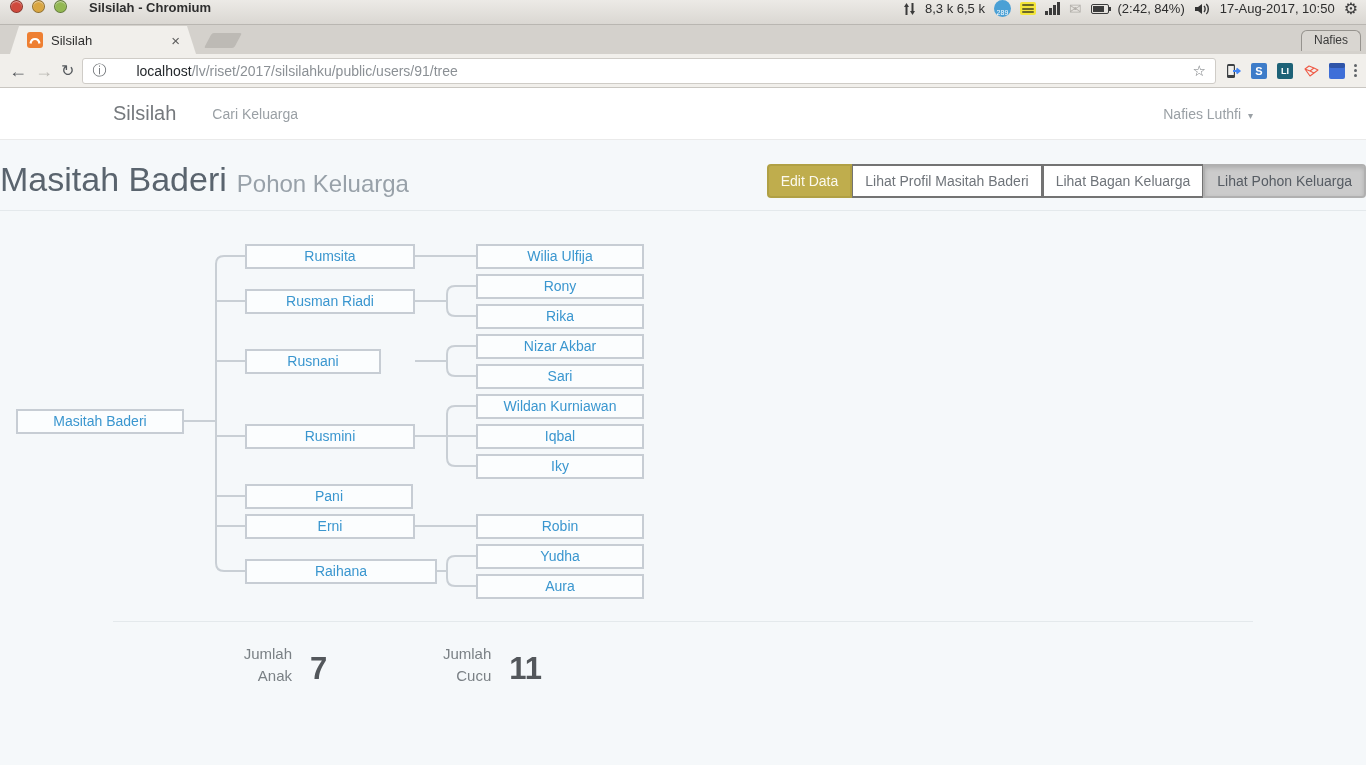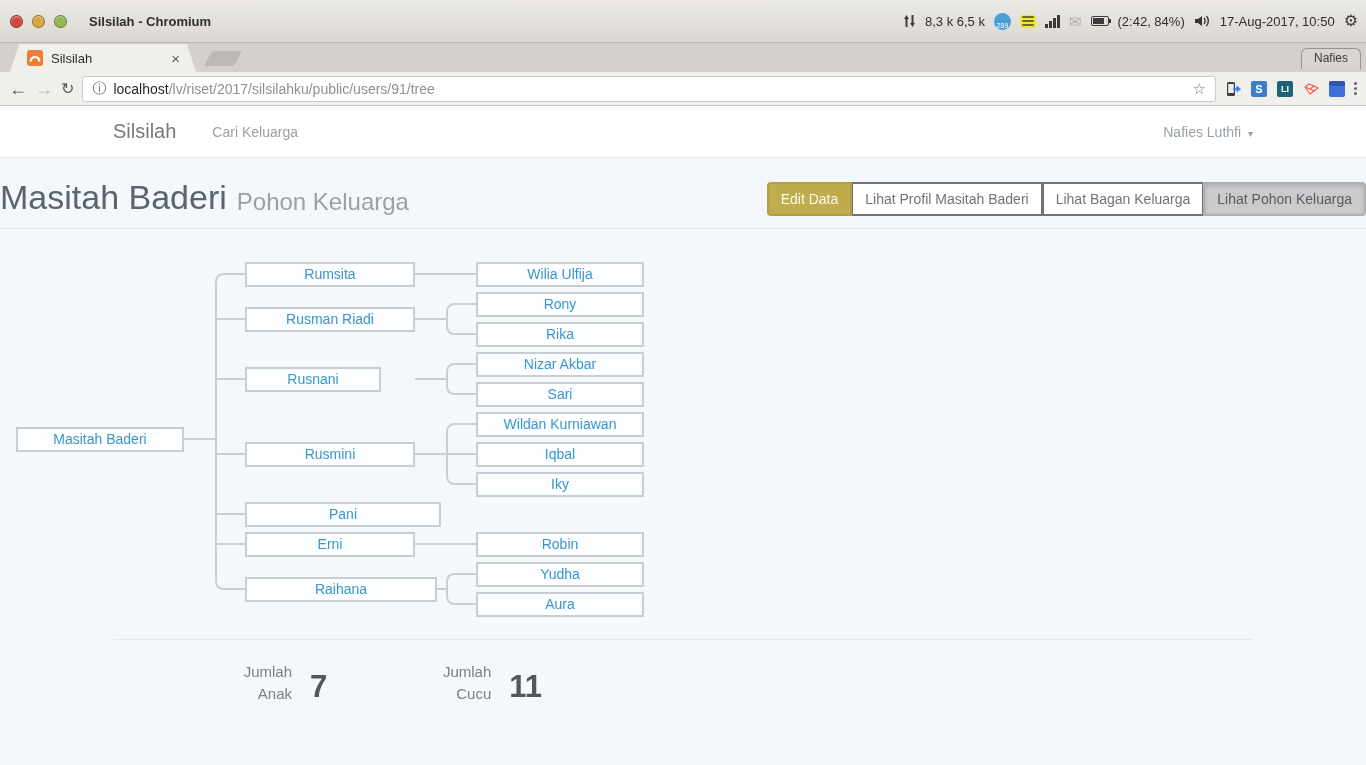--- a/index.html
+++ b/index.html
@@ -1,21 +1,21 @@
 <!DOCTYPE html>
 <html><head>
 <meta charset="utf-8">
 <style>
   * { box-sizing: border-box; margin: 0; padding: 0; }
   html,body { width:1366px; height:765px; overflow:hidden; }
   body { font-family:"Liberation Sans", sans-serif; background:#f5f8fa; }
 
   
-  #panel { height:43px; background:linear-gradient(#eceae6,#dad7d2); border-bottom:1px solid #b9b6b1;
-           display:flex; align-items:center; font-size:13px; color:#2e2e2e; }
+  #panel { height:25px; background:linear-gradient(#eceae6,#dad7d2); border-bottom:1px solid #b9b6b1;
+           display:flex; align-items:flex-start; font-size:13px; color:#2e2e2e; }
   .traffic { display:flex; gap:9px; margin-left:10px; }
   .light { width:13px; height:13px; border-radius:50%; border:1px solid rgba(0,0,0,.35);
            box-shadow:inset 0 1px 1px rgba(255,255,255,.5); }
   .light.red{ background:#cf4a3d; } .light.yellow{ background:#d9a642; } .light.green{ background:#93b852; }
   #win-title { font-weight:bold; margin-left:22px; }
   #tray { margin-left:auto; display:flex; align-items:center; gap:9px; margin-right:8px; }
   .tray-ico { display:inline-flex; align-items:center; }
   .badge-circle { width:17px; height:17px; border-radius:50%; background:#4aa0d5; color:#fff;
                   font-size:7px; display:flex; align-items:flex-end; justify-content:center; padding-bottom:1px; }
   .list-ico { width:16px; height:13px; background:#f3e53a; border-radius:2px; display:flex;
@@ -42,21 +42,21 @@
                    border-radius:6px 6px 0 0; font-size:12px; color:#3a3a3a; }
 
   
   #toolbar { height:34px; background:#f1efeb; border-bottom:1px solid #c9c6c1;
              display:flex; align-items:center; padding:0 9px; gap:8px; }
   .navbtn { font-size:18px; color:#55595d; line-height:1; }
   .navbtn.disabled { color:#bcb9b4; }
   #urlbar { flex:1; height:26px; background:#fff; border:1px solid #cfccc7; border-radius:3px;
             display:flex; align-items:center; padding:0 9px; gap:7px; font-size:14px; }
   #url-info { color:#6d7175; font-size:14px; }
-  #url-host { color:#24282c; }
+  #url-host { color:#24282c;margin-left:23px; }
   #url-path { color:#8b9095; }
   #url-star { margin-left:auto; color:#6f7control4; color:#717579; font-size:15px; }
   .ext { display:inline-flex; align-items:center; justify-content:center; width:18px; height:18px; }
   .sq { width:16px; height:16px; border-radius:2px; color:#fff; font-weight:bold;
         display:flex; align-items:center; justify-content:center; }
   .dots { display:flex; flex-direction:column; gap:2px; }
   .dots i { width:3px; height:3px; border-radius:50%; background:#5f6368; }
 
   
   #page { height:676px; background:#f5f8fa; position:relative; overflow:hidden; }
@@ -275,21 +275,21 @@
         </div>
         <div class="tree-node" style="left: 476px; top: 209.5px; width: 168px;">
           <span>Iqbal</span>
         </div>
         <div class="tree-node" style="left: 476px; top: 239.5px; width: 168px;">
           <span>Iky</span>
         </div>
         <div class="tree-node" style="left: 245px; top: 209.5px; width: 170px;">
           <span>Rusmini</span>
         </div>
-        <div class="tree-node" style="left: 245px; top: 269.5px; width: 196px;">
+        <div class="tree-node" style="left: 245px; top: 269.5px; width: 168px;">
           <span>Pani</span>
         </div>
         <div class="tree-node" style="left: 476px; top: 299.5px; width: 168px;">
           <span>Robin</span>
         </div>
         <div class="tree-node" style="left: 245px; top: 299.5px; width: 170px;">
           <span>Erni</span>
         </div>
         <div class="tree-node" style="left: 476px; top: 329.5px; width: 168px;">
           <span>Yudha</span>

